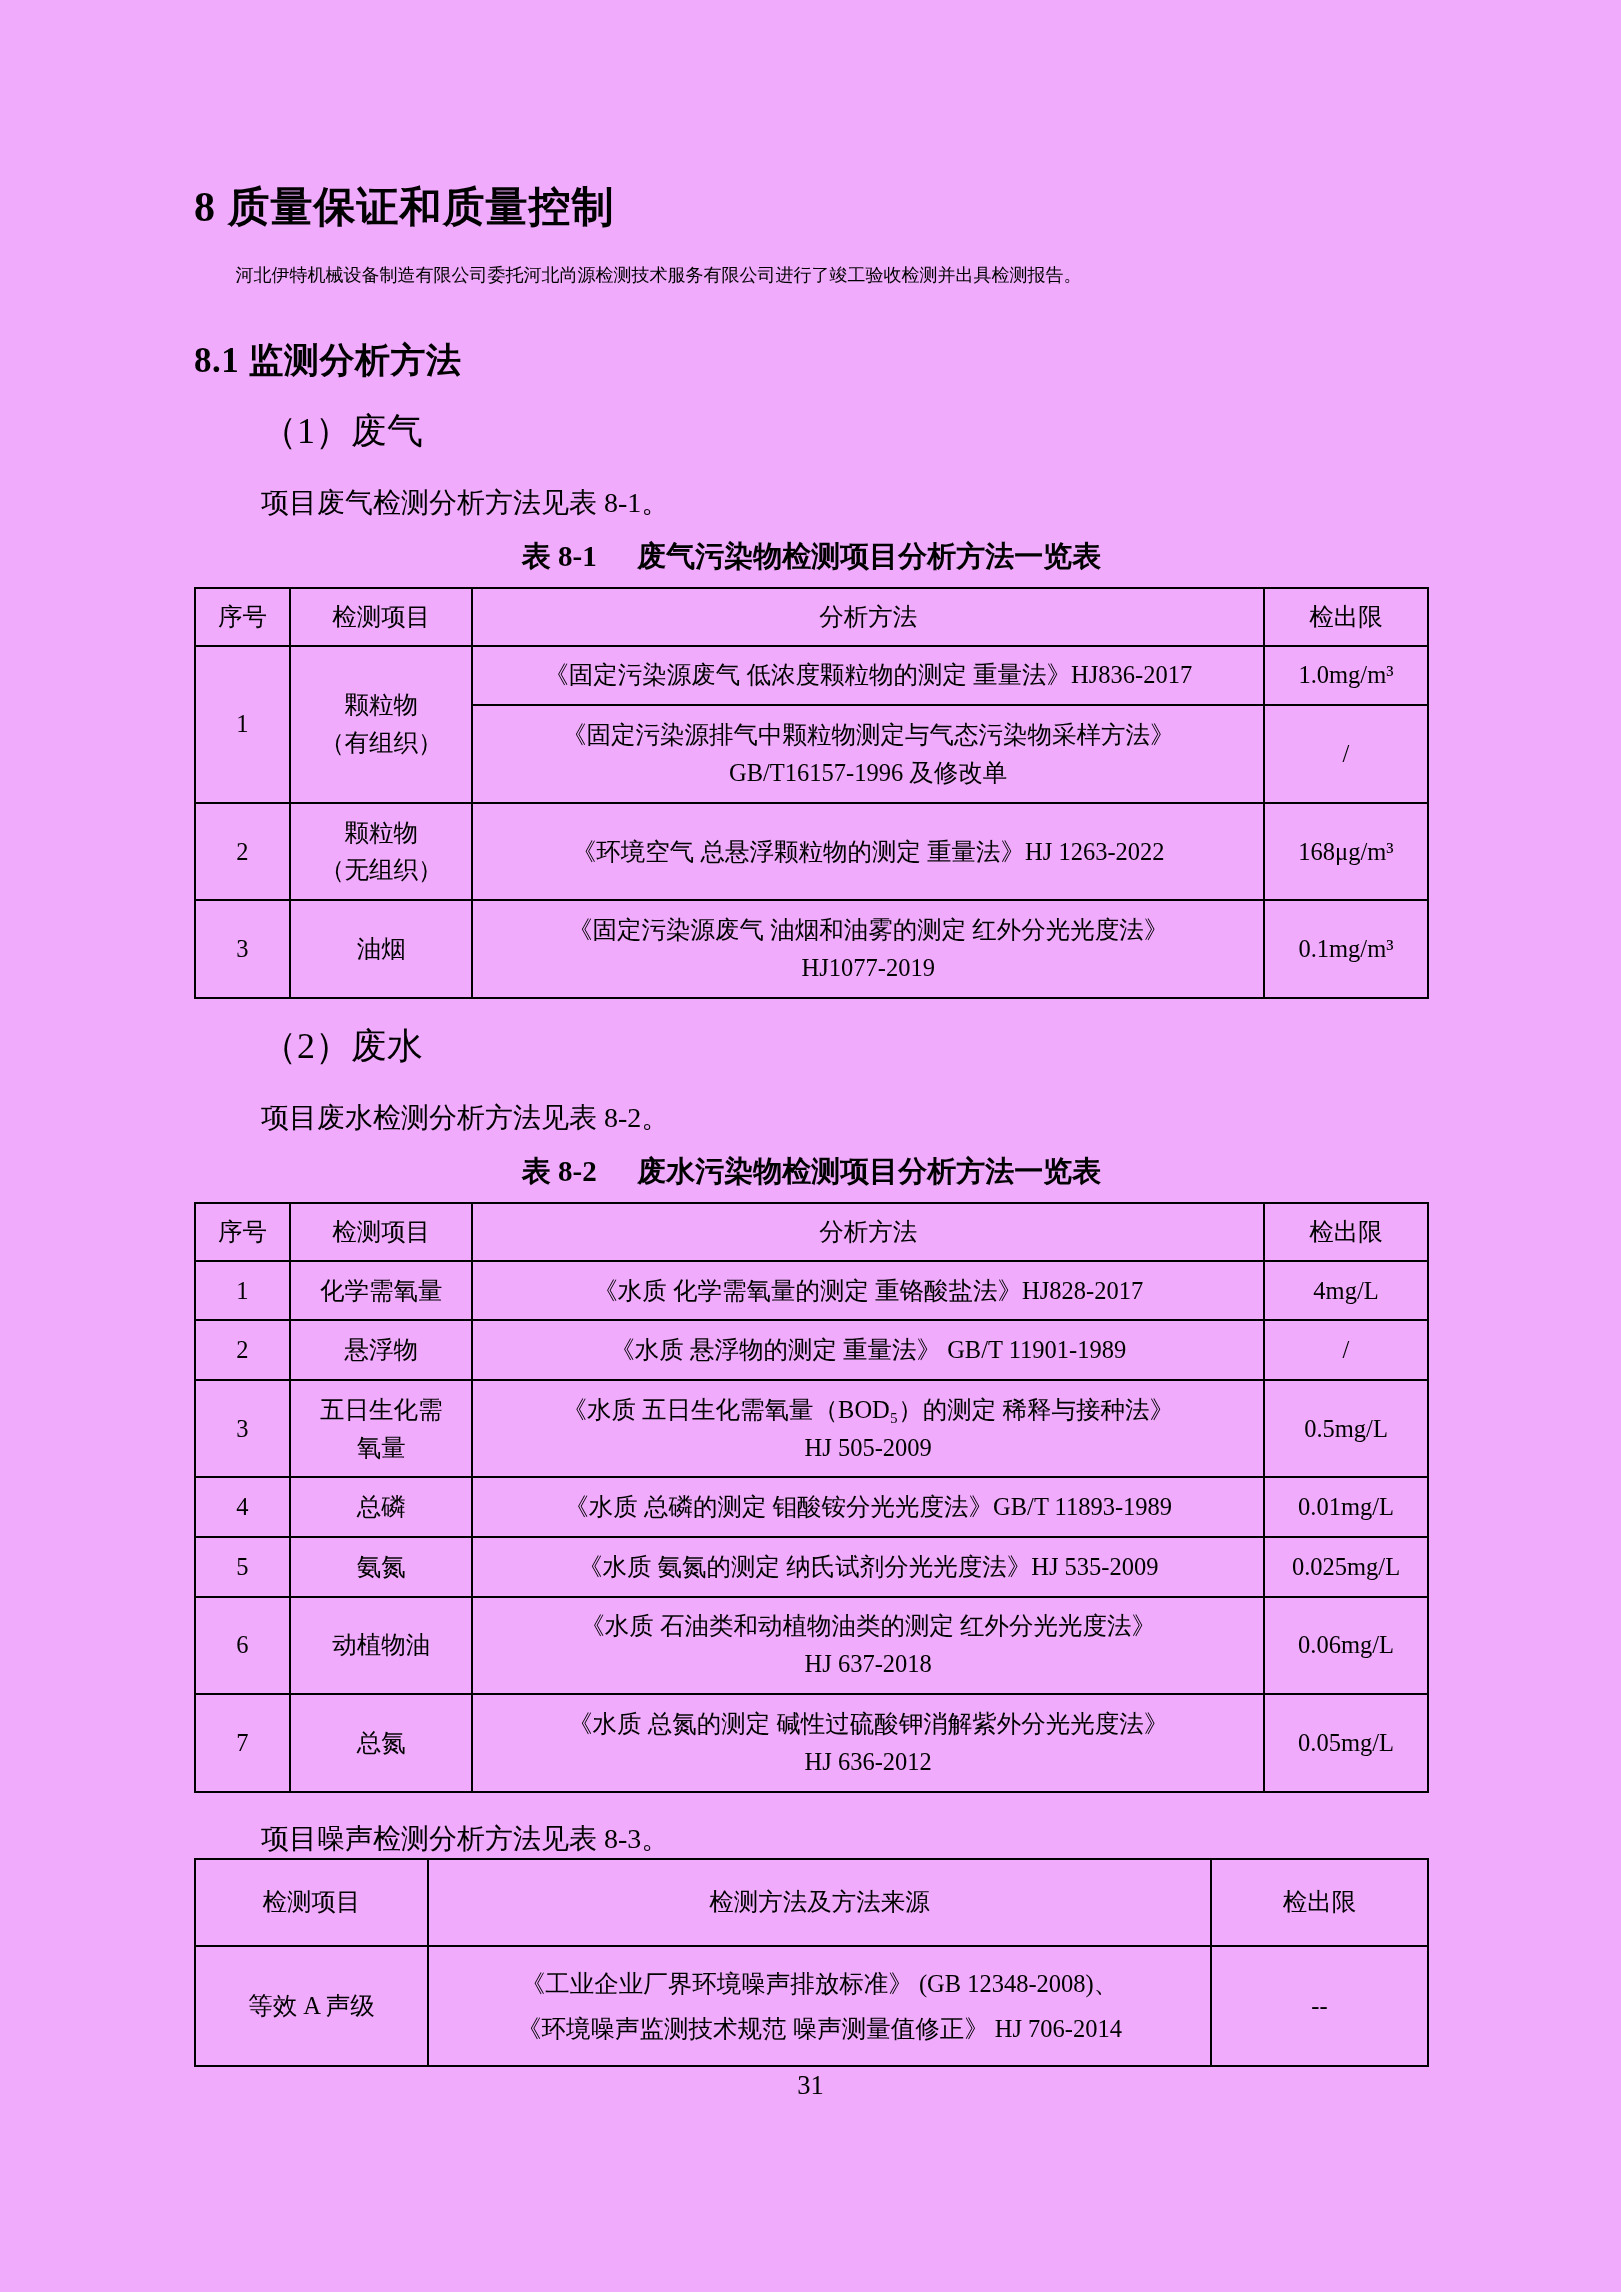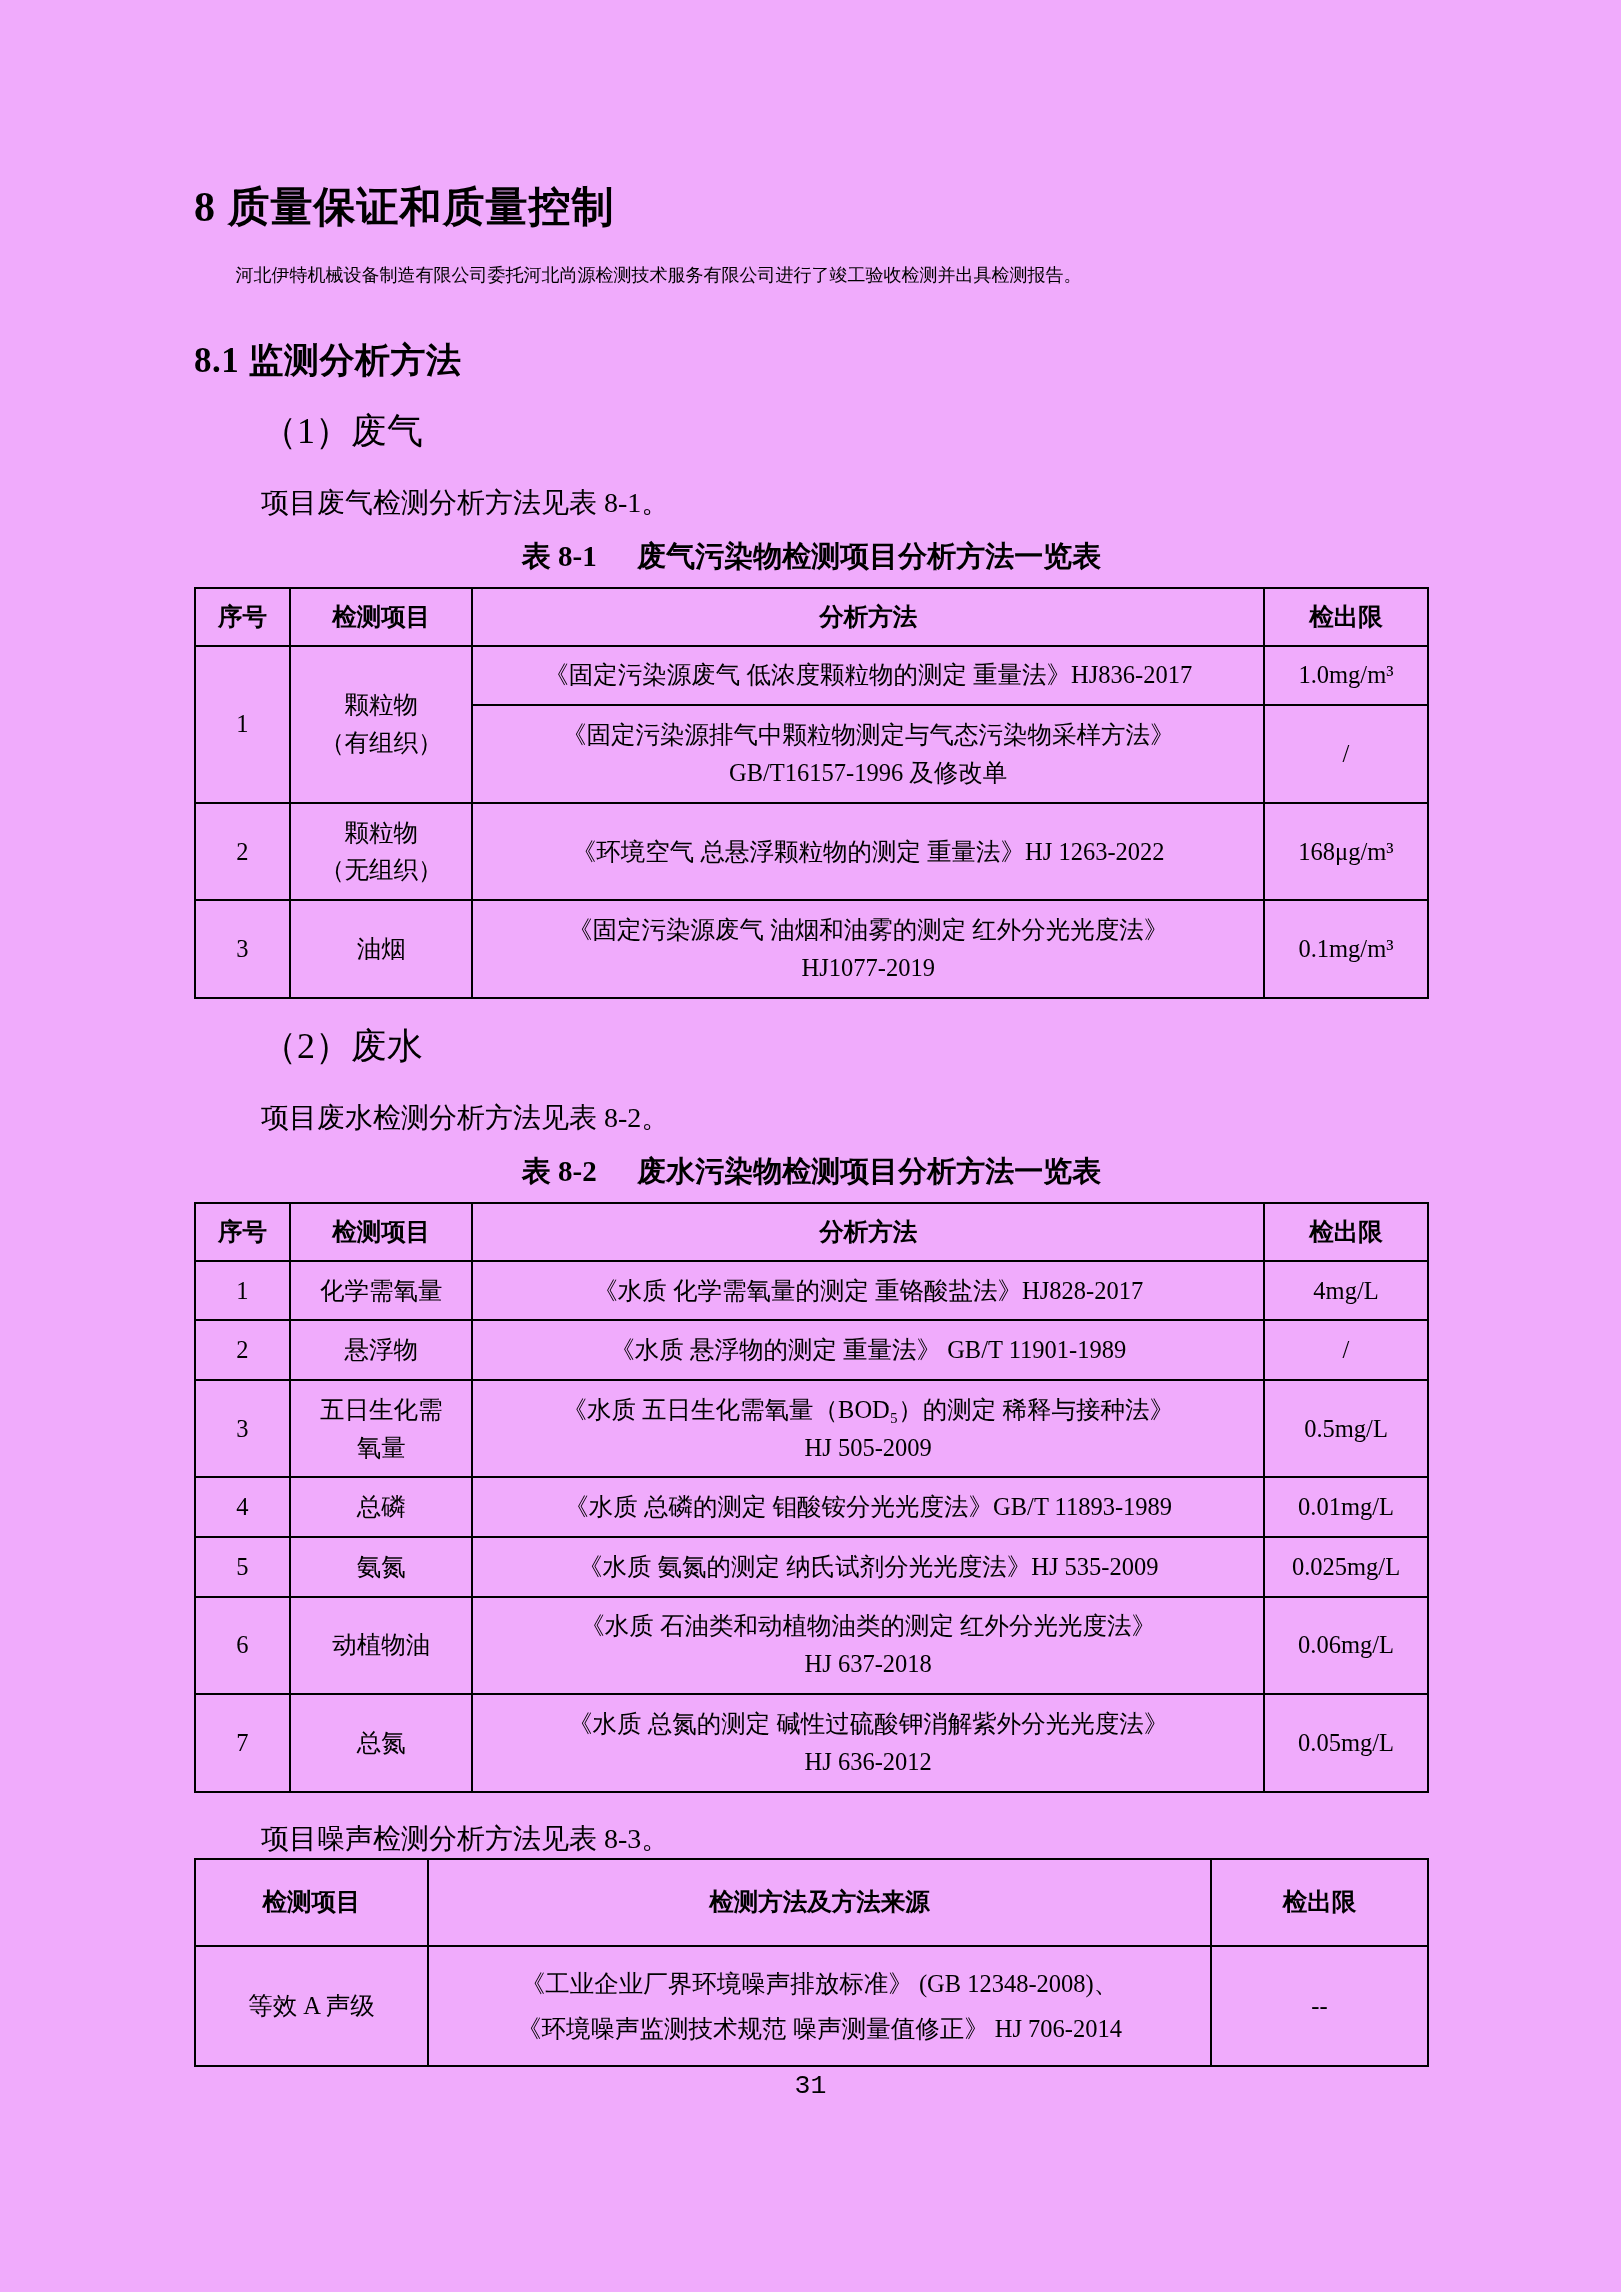--- a/index.html
+++ b/index.html
@@ -42,27 +42,27 @@
   }
   table.t th,table.t td{
     border:2px solid #000;
     text-align:center;
     vertical-align:middle;
     padding:9.8px 7.8px;
     line-height:1.55;
     white-space:pre-line;
     overflow:hidden;
   }
-  table.t th{font-weight:bold;padding:8.8px 5.9px;}
+  table.t th{font-weight:normal;padding:8.8px 5.9px;}
   tr.inner td{border-top-width:1px;}
   table.t3 th{padding:23.5px 5.9px;}
   table.t3 td{padding:13.7px 7.8px;line-height:1.85;}
   .pagenum{
     position:absolute;left:0;right:0;bottom:192px;
-    text-align:center;font-size:26.5px;font-family:Liberation Mono, monospace;
+    text-align:center;font-size:26.5px;
   }
 </style>
 </head>
 <body>
 
 <div class="page">
 
   <h1 class="h1">8 质量保证和质量控制</h1>
 
   <p class="intro">河北伊特机械设备制造有限公司委托河北尚源检测技术服务有限公司进行了竣工验收检测并出具检测报告。</p>

